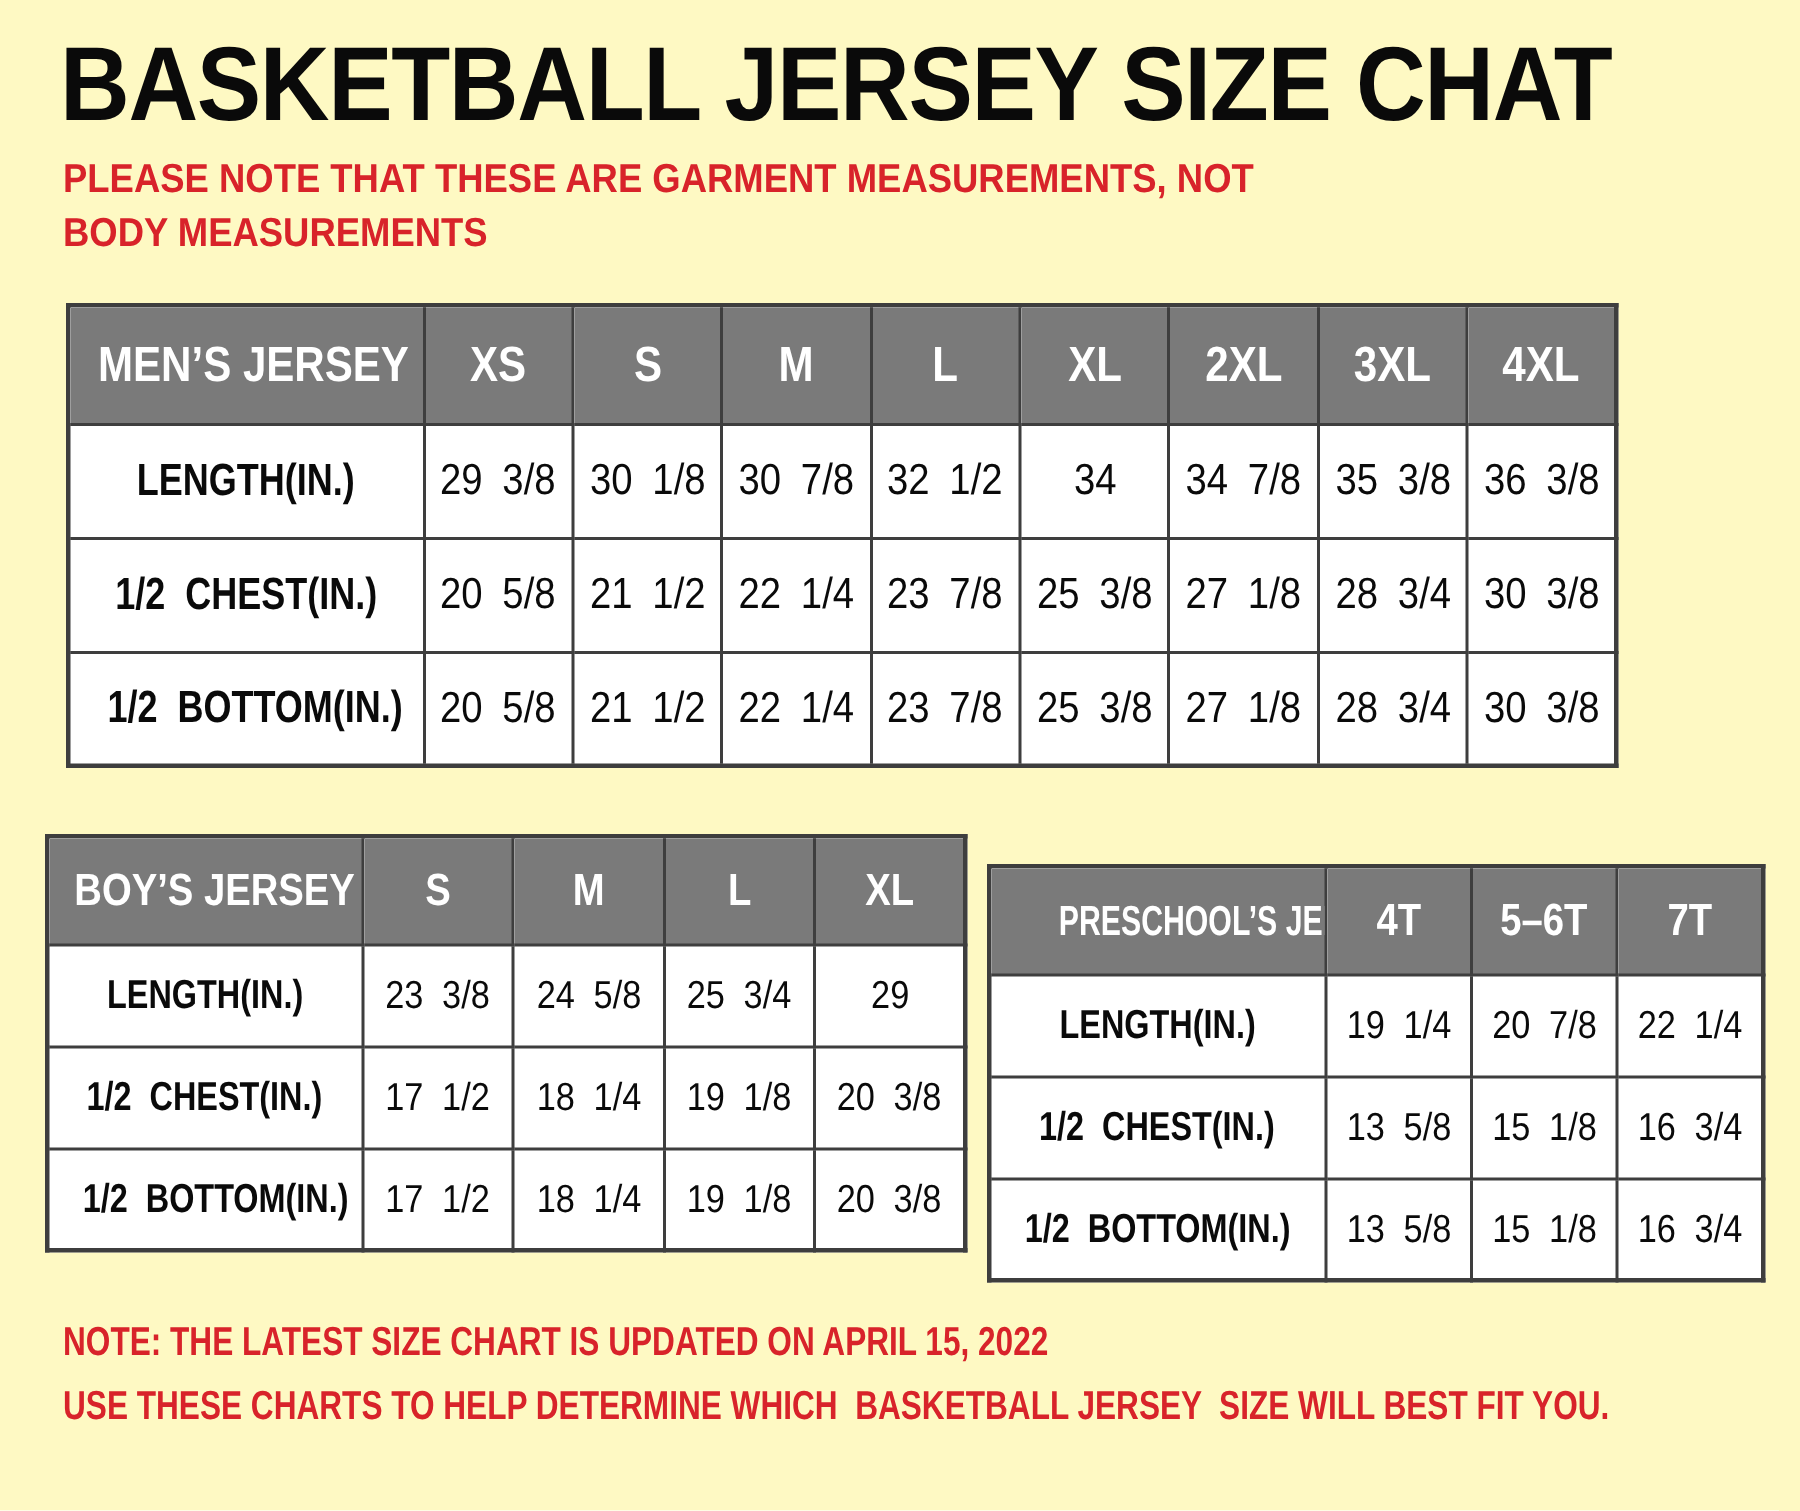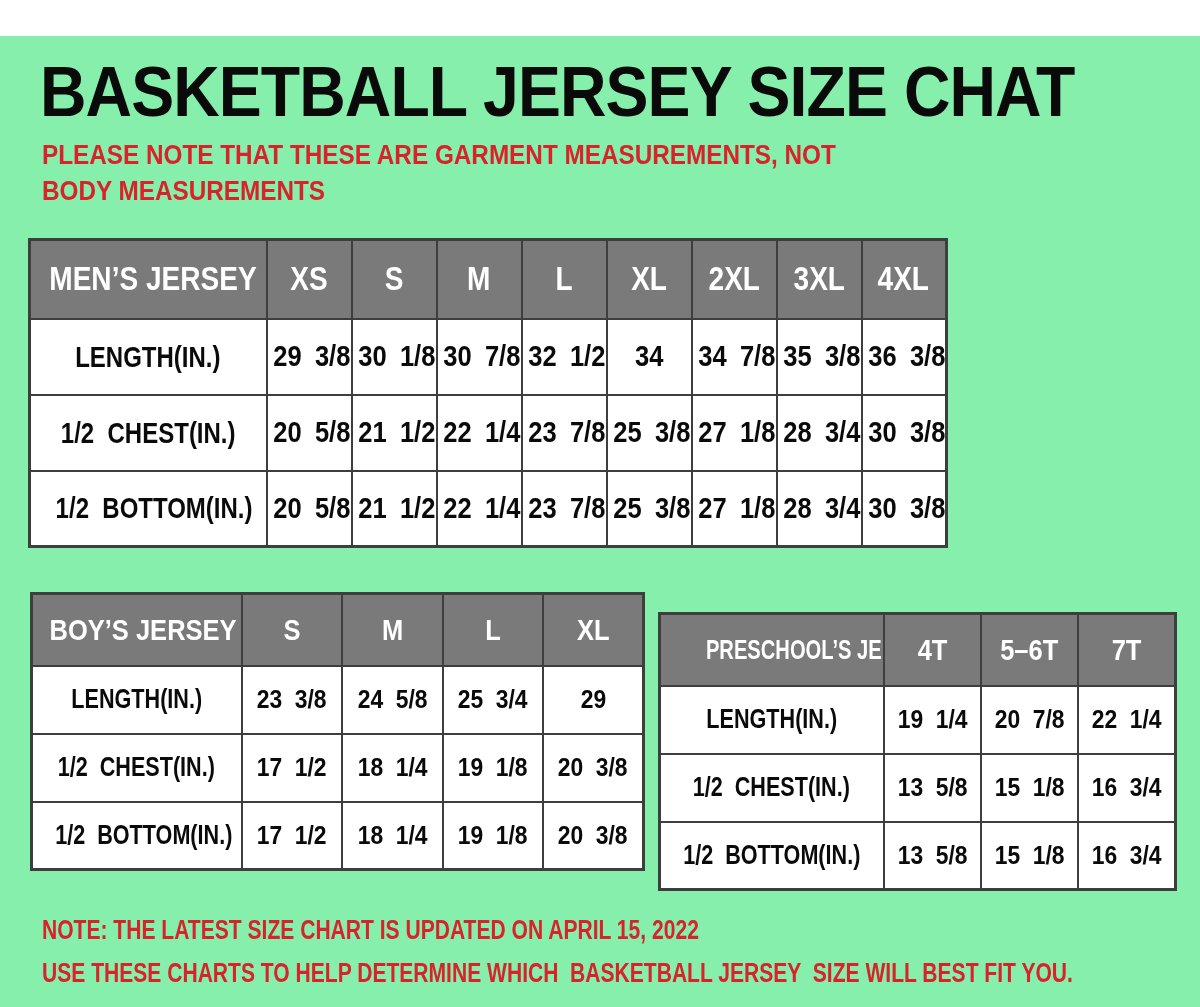--- a/index.html
+++ b/index.html
@@ -6,21 +6,21 @@
     --red:#d8232a;
     --gray:#7a7a7a;
     --border:#3e3e3e;
   }
   *{margin:0;padding:0;box-sizing:border-box;}
   html,body{background:#fff;}
   body{
     width:1200px;height:1007px;position:relative;overflow:hidden;
     font-family:"Liberation Sans","DejaVu Sans",sans-serif;color:#111;
   }
-  .page{position:absolute;inset:0;background:#86efac;margin-top:36px;}
+  .page{position:absolute;inset:0;background:#fef9c3;}
 
   
   .title{
     position:absolute;left:40px;top:20px;
     font-size:70px;font-weight:bold;line-height:72px;letter-spacing:-1px;
     white-space:nowrap;color:#0a0a0a;
     transform:scaleX(0.92);transform-origin:left top;
   }
   .subtitle{
     position:absolute;left:42px;top:101px;width:960px;
@@ -33,25 +33,25 @@
   .tbl table{
     border-collapse:collapse;table-layout:fixed;
     width:100%;height:100%;background:#fff;border:3px solid var(--border);
   }
   .tbl th,.tbl td{
     border:2px solid var(--border);text-align:center;vertical-align:middle;
     padding:0;overflow:hidden;
   }
   .tbl thead th{background:var(--gray);color:#fff;font-weight:bold;}
   .tbl tbody th{font-weight:bold;color:#0a0a0a;text-align:center;}
-  .tbl td{font-weight:bold;color:#0a0a0a;word-spacing:7px;}
+  .tbl td{font-weight:normal;color:#0a0a0a;word-spacing:7px;}
   .tbl th>span,.tbl td>span{display:inline-block;white-space:pre;}
 
   
-  #tbl-mens{left:28px;top:202px;width:920px;height:307px;}
+  #tbl-mens{left:44px;top:202px;width:1035px;height:307px;}
   #tbl-mens thead tr{height:79px;}
   #tbl-mens tbody tr{height:76px;}
   #tbl-mens col.c-label{width:237px;}
   #tbl-mens thead th>span{font-size:33px;transform:scaleX(0.85);}
   #tbl-mens tbody th>span{font-size:30px;transform:scaleX(0.8);}
   #tbl-mens td>span{font-size:29px;transform:scaleX(0.88);}
 
   
   #tbl-boys{left:30px;top:556px;width:615px;height:276px;}
   #tbl-boys thead tr{height:72px;}

